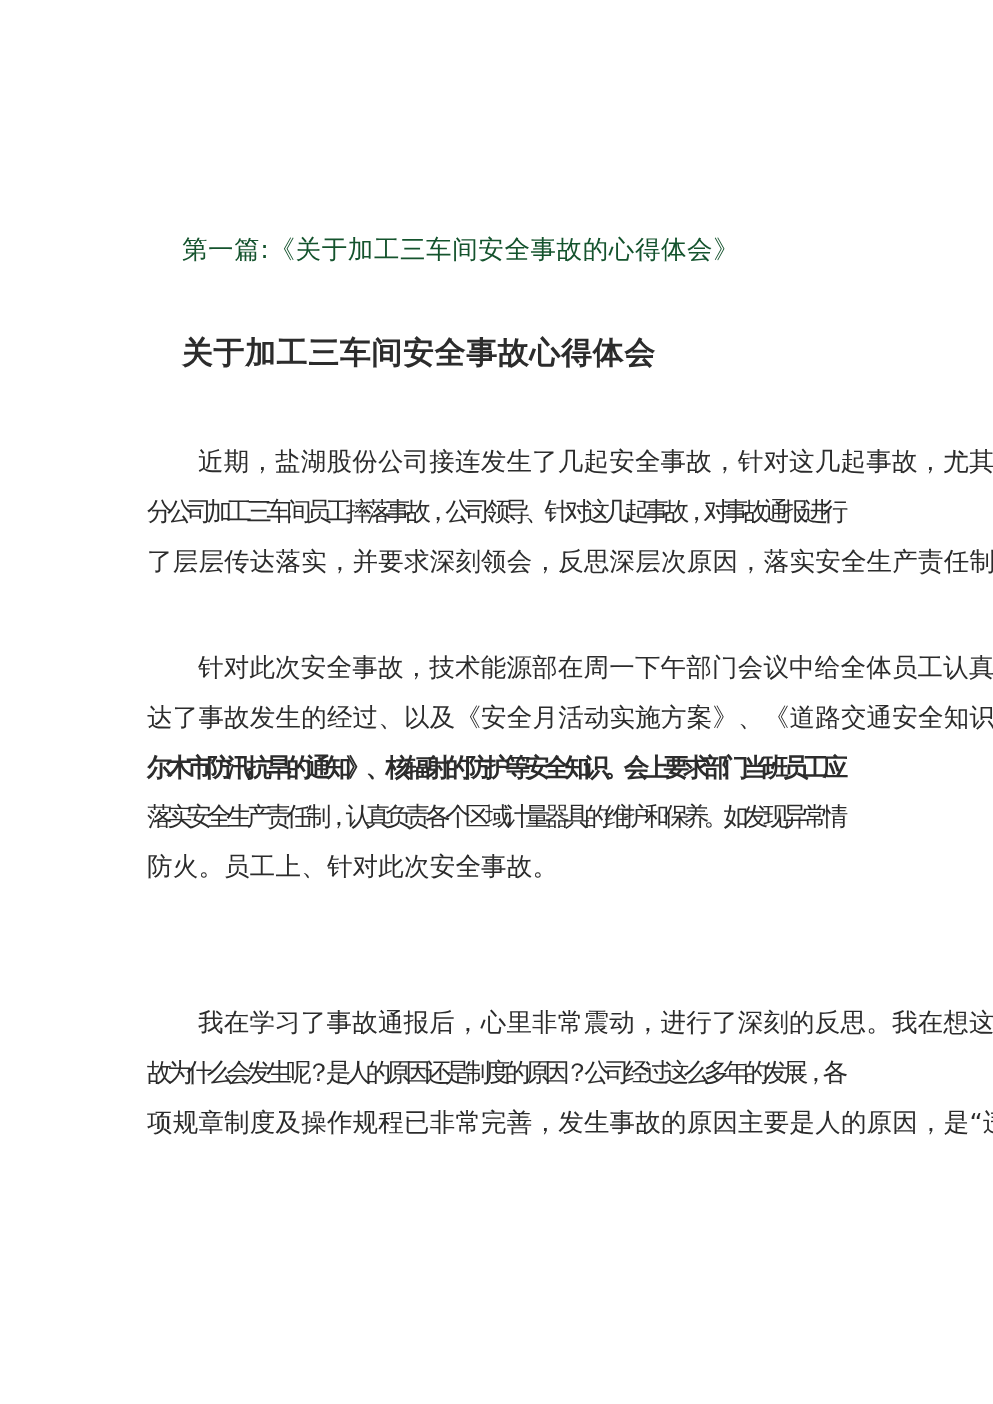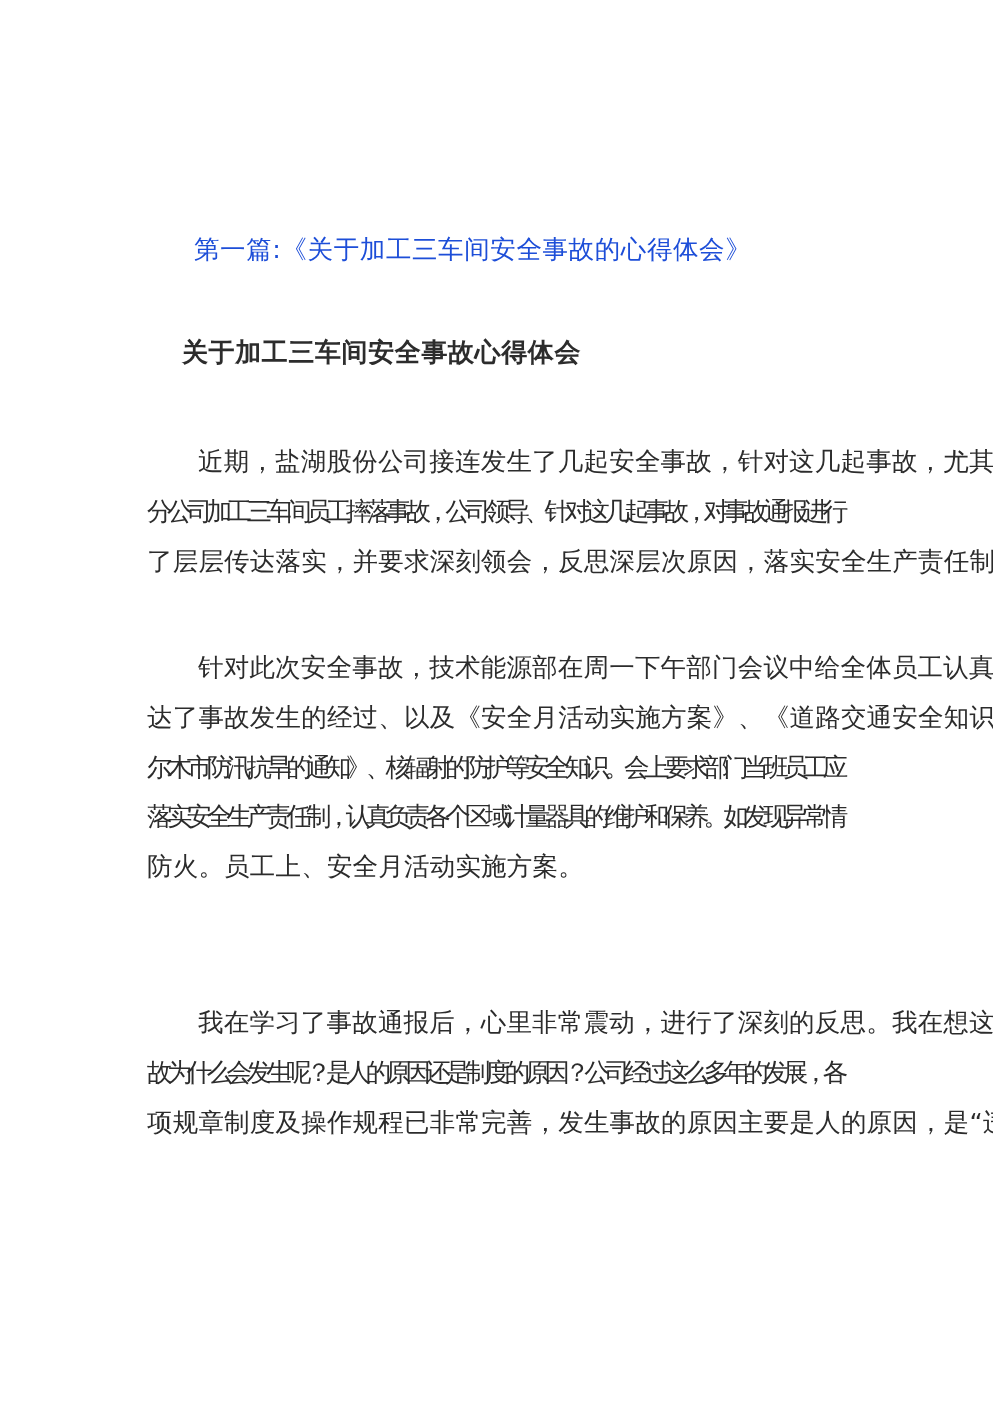--- a/index.html
+++ b/index.html
@@ -32,30 +32,29 @@
 
   
   .doc-line-title {
     position: absolute;
     left: 35px;
     top: 232px;
     font-size: 25.5px;
     line-height: 34px;
     letter-spacing: 0.6px;
     white-space: nowrap;
-    color: #1d4ed8;
-    margin-left: 12px;
+    color: #14532d;
   }
 
   
   .doc-line-subtitle {
     position: absolute;
     left: 35px;
     top: 335px;
-    font-size: 26px;
+    font-size: 31px;
     line-height: 34px;
     letter-spacing: 0.6px;
     white-space: nowrap;
     color: #2c2c2c;
     font-weight: 600;
   }
 
   .para {
     position: absolute;
     left: 0;
@@ -94,23 +93,23 @@
 
     <div class="para" id="para-1">
       <span class="ln indent2">近期，盐湖股份公司接连发生了几起安全事故，针对这几起事故，尤其钾肥</span>
       <span class="ln" style="letter-spacing: -5.62353px;">分公司加工三车间员工摔落事故，公司领导、针对这几起事故，对事故通报进行</span>
       <span class="ln">了层层传达落实，并要求深刻领会，反思深层次原因，落实安全生产责任制。</span>
     </div>
 
     <div class="para" id="para-2">
       <span class="ln indent2">针对此次安全事故，技术能源部在周一下午部门会议中给全体员工认真的传</span>
       <span class="ln">达了事故发生的经过、以及《安全月活动实施方案》、《道路交通安全知识》、《格</span>
-      <span class="ln" style="letter-spacing: -5.62353px;">尔木市防汛抗旱的通知》、核辐射的防护等安全知识。会上要求部门当班员工应</span>
+      <span class="ln" style="letter-spacing: -5.62353px; font-weight: bold;">尔木市防汛抗旱的通知》、核辐射的防护等安全知识。会上要求部门当班员工应</span>
       <span class="ln" style="letter-spacing: -5.62353px;">落实安全生产责任制，认真负责各个区域计量器具的维护和保养。如发现异常情</span>
-      <span class="ln">防火。员工上、安全月活动实施方案。</span>
+      <span class="ln">防火。员工上、针对此次安全事故。</span>
     </div>
 
     <div class="para" id="para-3">
       <span class="ln indent2">我在学习了事故通报后，心里非常震动，进行了深刻的反思。我在想这些事</span>
       <span class="ln" style="letter-spacing: -5.62353px;">故为什么会发生呢？是人的原因还是制度的原因？公司经过这么多年的发展，各</span>
       <span class="ln">项规章制度及操作规程已非常完善，发生事故的原因主要是人的原因，是“违章、</span>
     </div>
 
   </div>
 </div>

